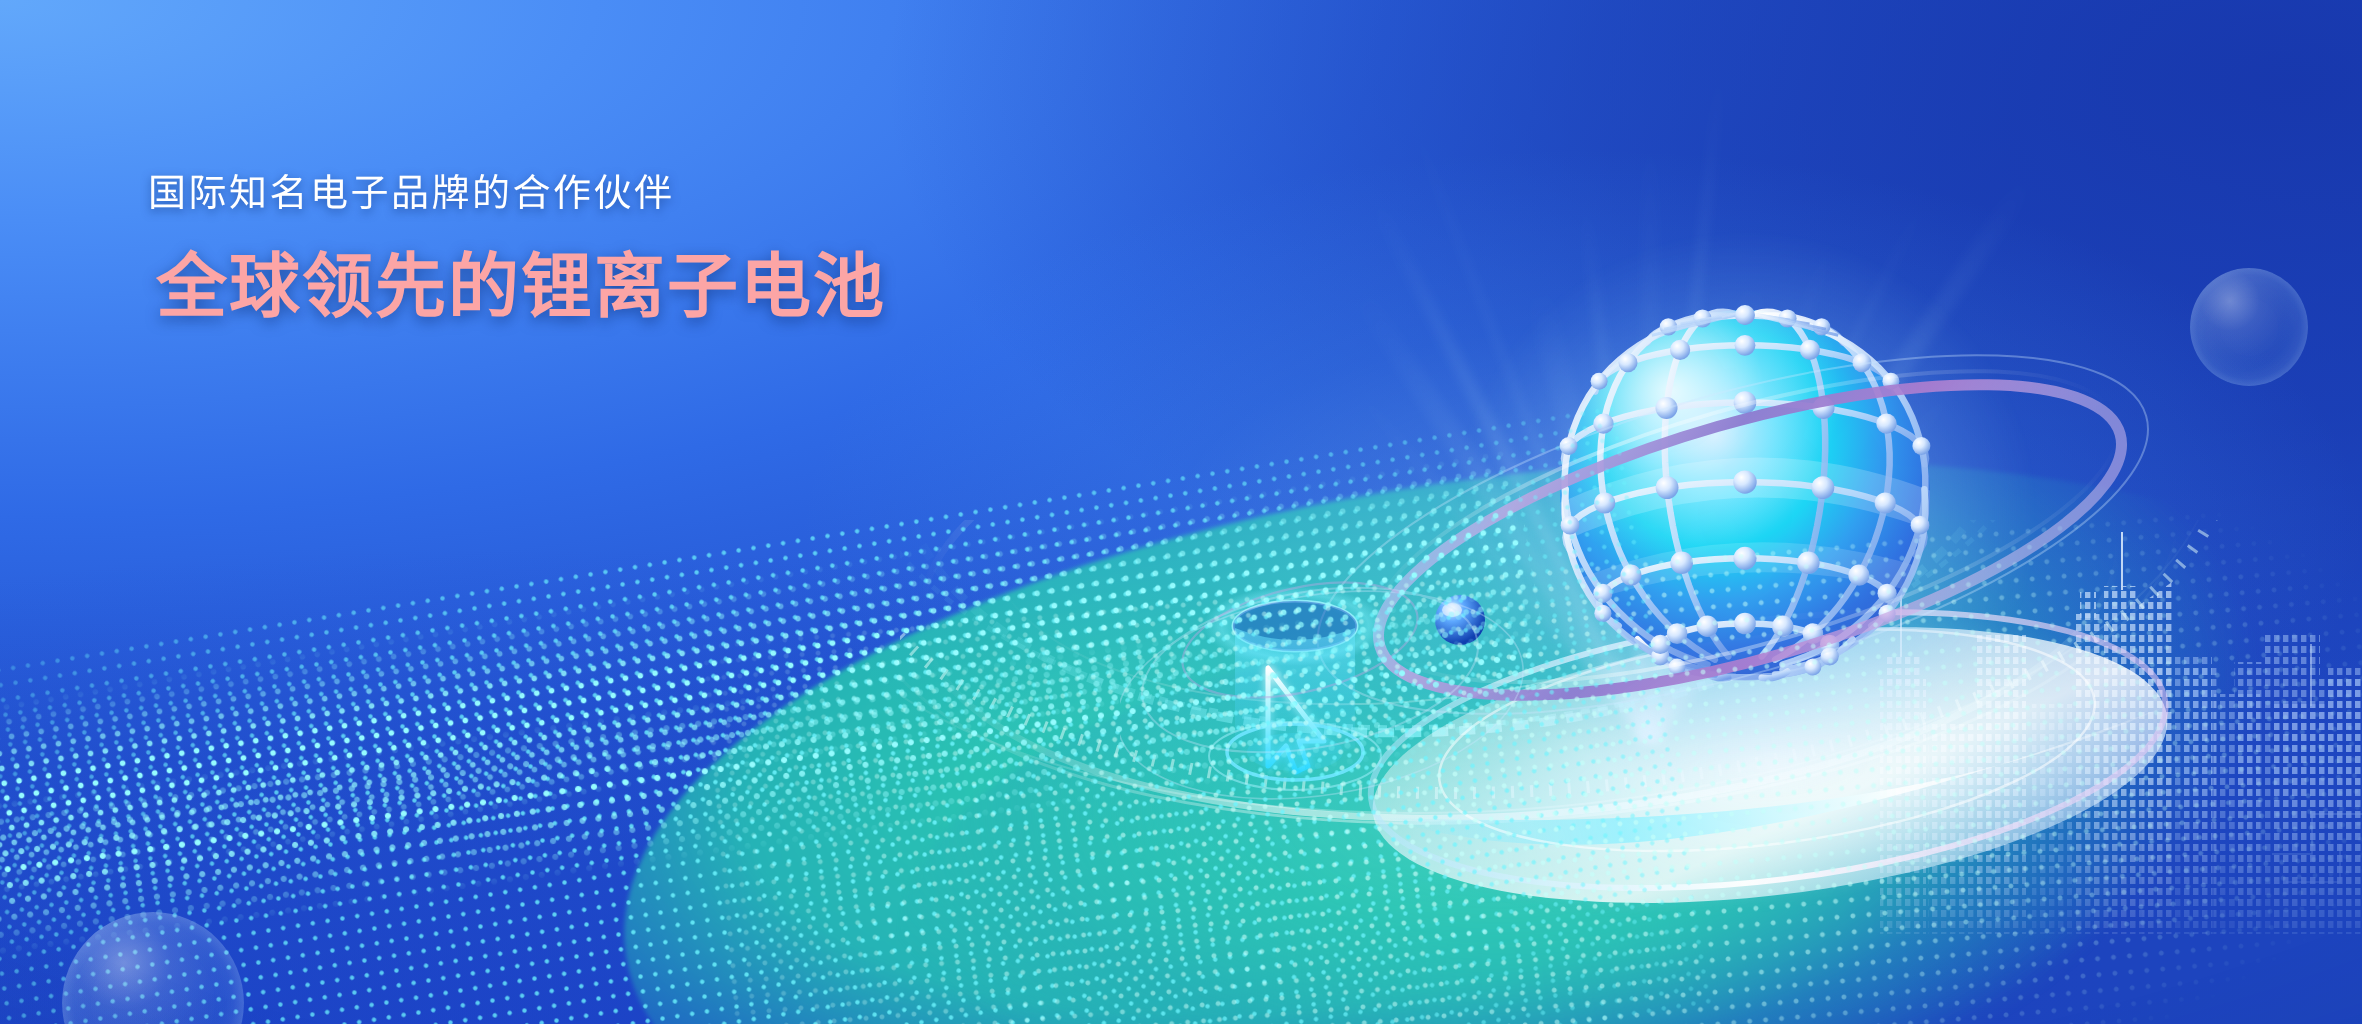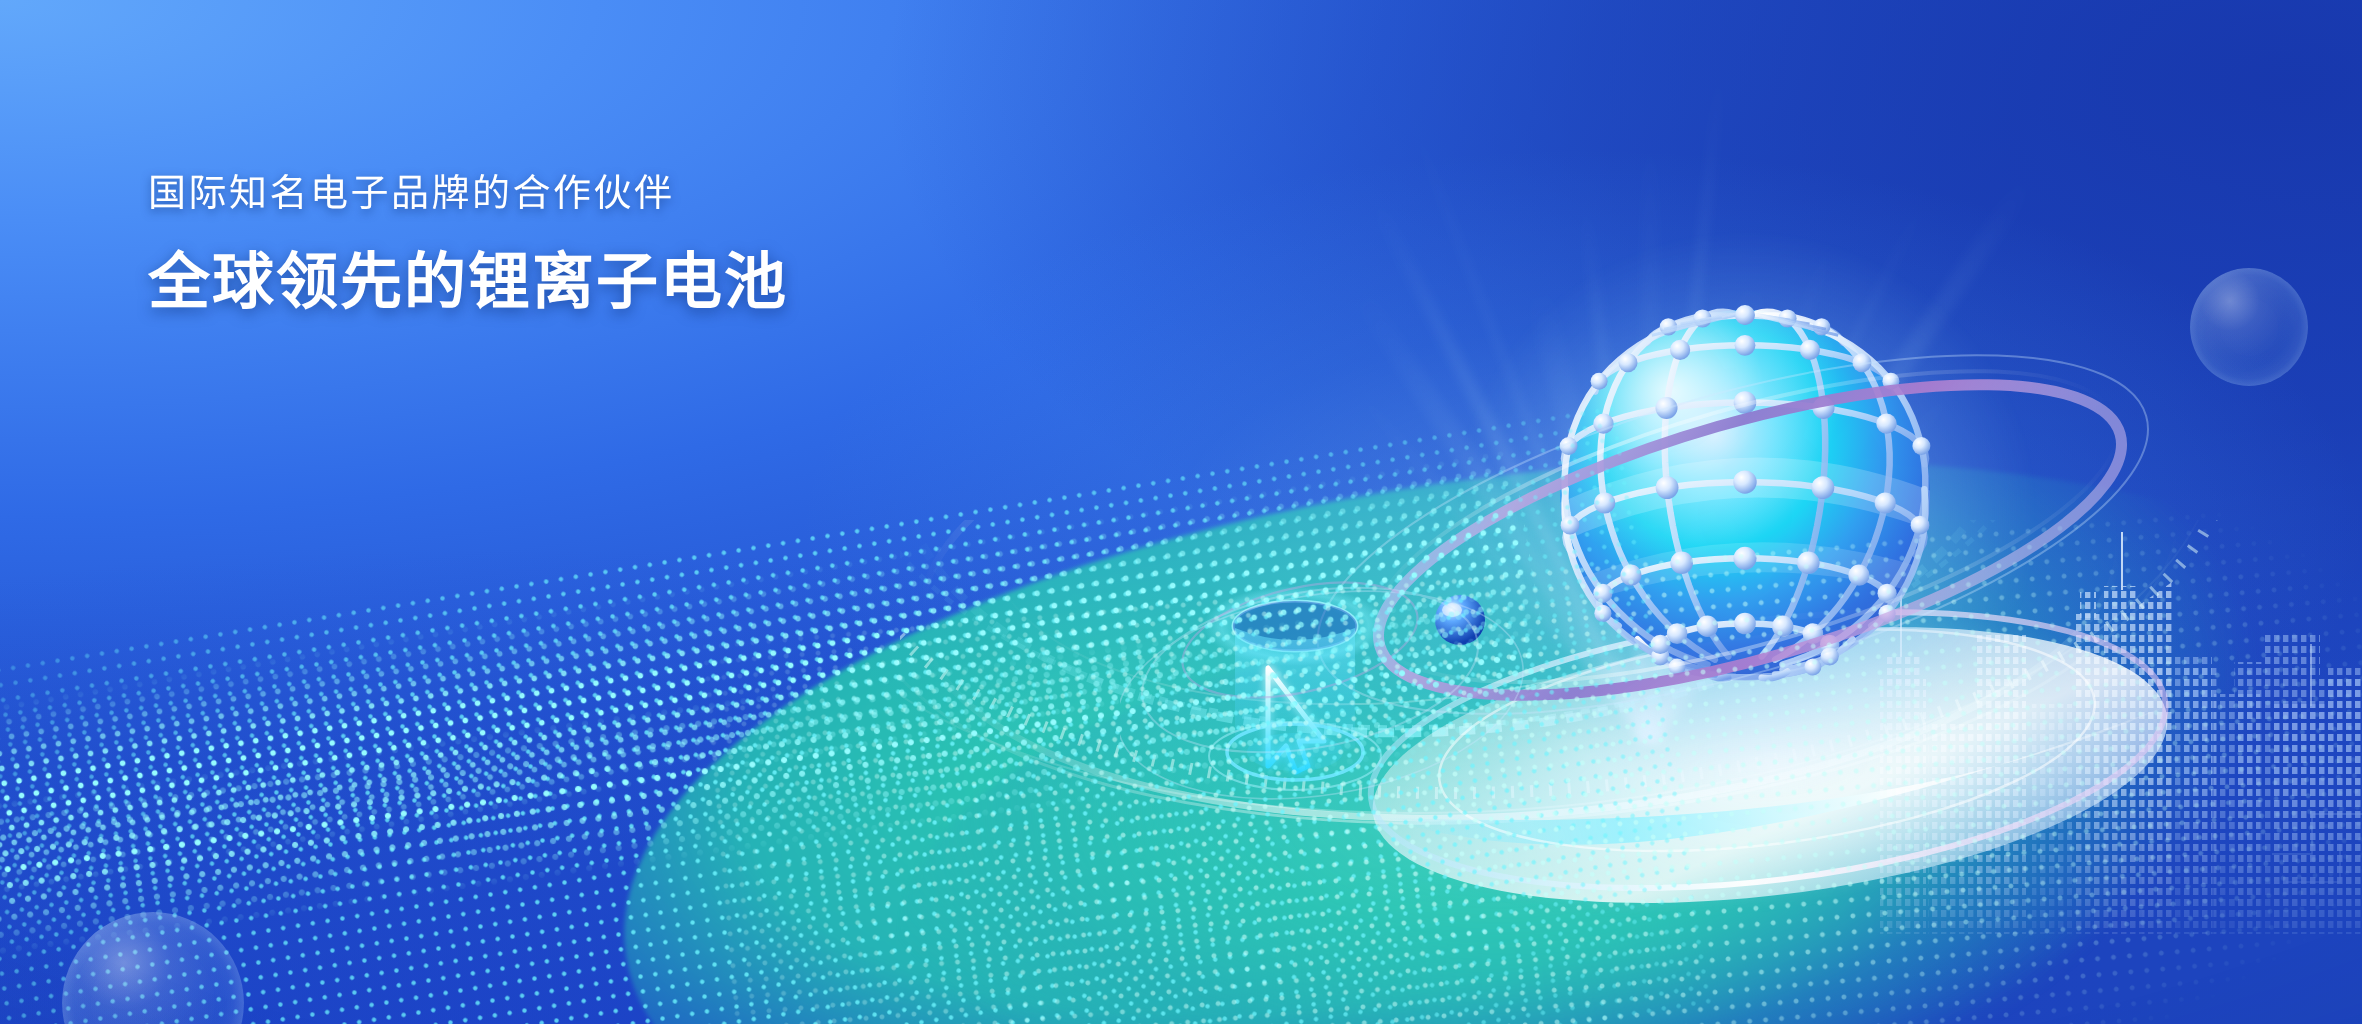--- a/index.html
+++ b/index.html
@@ -185,27 +185,27 @@
     color:#ffffff;
     font-size:38px;
     line-height:1.25;
     letter-spacing:2.5px;
     font-weight:400;
     text-shadow:0 3px 10px rgba(8,40,110,.55);
     margin:0 0 26px 0;
     white-space:nowrap;
   }
   .headline{
-    color:#ffffff;
-    font-size:62px;
+    color:#fca5a5;
+    font-size:71px;
     line-height:1.22;
     letter-spacing:2px;
     font-weight:700;
     text-shadow:0 4px 14px rgba(8,40,110,.55);
-    margin:0;
+    margin:8px;
     white-space:nowrap;
   }
   .headline span{display:block;}
 
   
   .vignette{
     position:absolute; inset:0;
     pointer-events:none;
     background:radial-gradient(120% 110% at 50% 45%, rgba(0,0,0,0) 58%, rgba(10,35,95,.22) 100%);
   }

